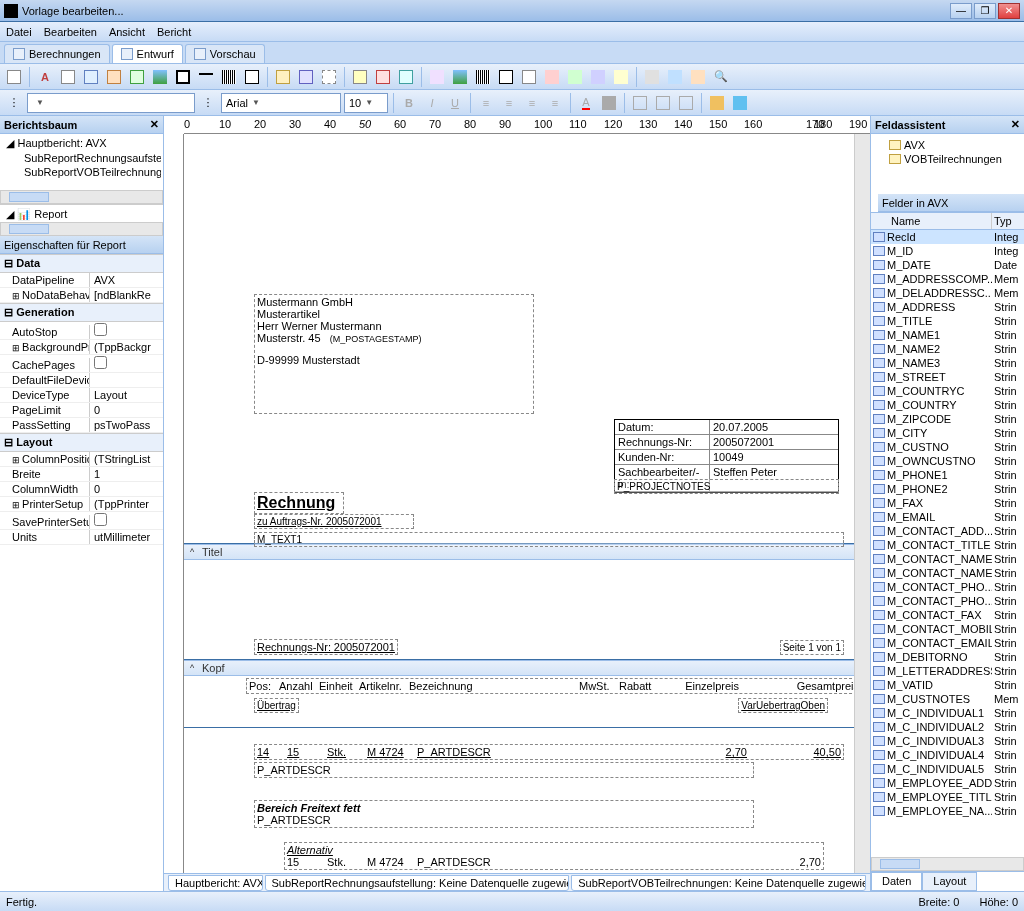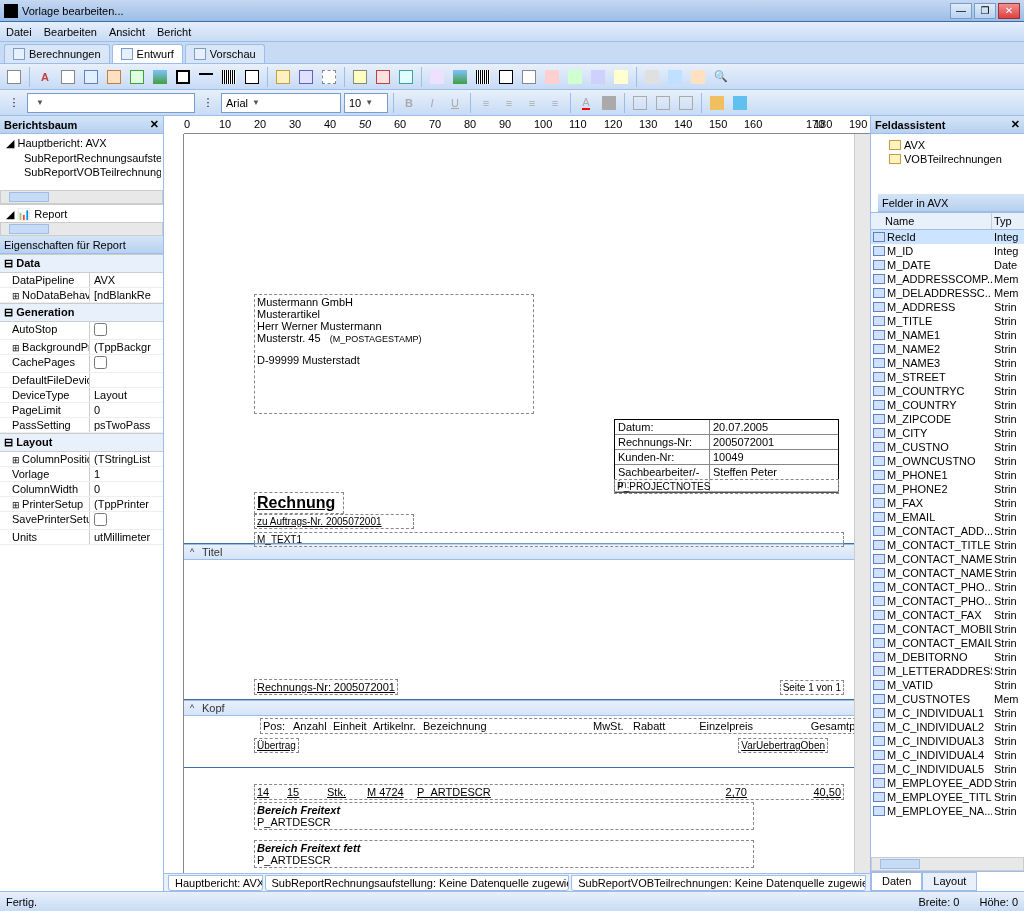--- a/index.html
+++ b/index.html
@@ -27,21 +27,21 @@
 .leftpanel { width: 164px; background: #E8F0FB; border-right: 1px solid #9BBDE8; display: flex; flex-direction: column; overflow:hidden;}
 .panel-header { height: 18px; background: linear-gradient(#D4E4F7,#B7D1F0); border-bottom: 1px solid #9BBDE8; display: flex; align-items: center; padding: 0 4px; font-weight: bold; justify-content: space-between;}
 .panel-header .x{cursor:pointer;}
 .tree { padding: 2px; font-size: 11px; background:#fff; overflow:hidden;}
 .tree-row { padding: 1px 0 1px 4px; white-space: nowrap; overflow: hidden; }
 .tree-row.child{padding-left:22px;}
 .hscroll{height:14px;background:#E8E8E8;border:1px solid #ccc;display:flex;align-items:center;}
 .hscroll .thumb{height:10px;width:40px;background:#C7DBF5;border:1px solid #9BBDE8;margin-left:8px;}
 .propgrid { flex: 1; overflow: auto; background:#fff;}
 .propcat { background: #E8F0FB; padding: 2px 4px; font-weight: bold; border-bottom:1px solid #ccc; border-top:1px solid #ccc;}
-.proprow { display: flex; border-bottom: 1px solid #eee; }
+.proprow { display: flex; border-bottom: 1px solid #eee; align-items: flex-end; }
 .propname { width: 90px; padding: 1px 2px 1px 12px; border-right: 1px solid #ccc; overflow:hidden; white-space:nowrap;}
 .propval { flex: 1; padding: 1px 4px; overflow:hidden; white-space:nowrap;}
 .propname.ex::before{content:"⊞ ";font-size:9px;}
 .center { flex: 1; display: flex; flex-direction: column; background: #fff; overflow:hidden; position:relative;}
 .ruler-h { height: 18px; background: #fff; border-bottom: 1px solid #888; position:relative; font-size:9px; margin-left:20px;}
 .ruler-h span{position:absolute;top:2px;}
 .canvas-wrap{flex:1;display:flex;overflow:hidden;}
 .ruler-v{width:20px;background:#fff;border-right:1px solid #888;position:relative;font-size:9px;}
 .canvas { flex:1; background: #fff; position: relative; overflow:auto;}
 .band{position:relative;border-bottom:1px solid #3A6EA5;}
@@ -56,21 +56,21 @@
 .tblbox .c1{width:95px;padding:1px 3px;border-right:1px solid #888;}
 .tblbox .c2{flex:1;padding:1px 3px;}
 .bottom-tabs{height:18px;background:#E8F0FB;border-top:1px solid #9BBDE8;display:flex;align-items:center;padding:0 4px;font-size:10px;gap:2px;}
 .bottom-tabs .bt{padding:1px 6px;border:1px solid #9BBDE8;background:#fff;white-space:nowrap;overflow:hidden;border-radius:0 0 3px 3px;}
 .rightpanel { width: 154px; background: #fff; border-left: 1px solid #9BBDE8; display: flex; flex-direction: column;}
 .fieldtree{padding:4px;font-size:11px;}
 .fieldtree-row{padding:1px 0 1px 14px;display:flex;align-items:center;gap:3px;}
 .ficon{width:12px;height:10px;background:#FFF3C0;border:1px solid #C0A040;}
 .fieldlist{flex:1;overflow:auto;}
 .fl-hdr{display:flex;background:#E8F0FB;border-bottom:1px solid #9BBDE8;border-top:1px solid #9BBDE8;font-size:11px;}
-.fl-hdr .n{flex:1;padding:2px 14px;border-right:1px solid #ccc;}
+.fl-hdr .n{flex:1;padding:2px 20px;border-right:1px solid #ccc;}
 .fl-hdr .t{width:32px;padding:2px 2px;}
 .fl-row{display:flex;font-size:10px;}
 .fl-row.sel{background:#CCE4FF;}
 .fl-row .n{flex:1;padding:1px 2px;display:flex;align-items:center;gap:2px;overflow:hidden;white-space:nowrap;}
 .fl-row .t{width:32px;padding:1px 2px;overflow:hidden;}
 .fic{width:12px;height:10px;background:#D0E0FF;border:1px solid #6080C0;flex-shrink:0;}
 .right-tabs{height:20px;display:flex;border-top:1px solid #9BBDE8;}
 .right-tabs .rt{padding:2px 10px;border:1px solid #9BBDE8;background:#E8F0FB;font-size:11px;}
 .right-tabs .rt.active{background:#fff;}
 .statusbar { height: 20px; background: linear-gradient(#E8F0FB,#C7DBF5); border-top: 1px solid #9BBDE8; display: flex; align-items: center; padding: 0 6px; font-size: 11px; justify-content:space-between;}
@@ -338,21 +338,21 @@
       <div class="proprow">
           <div class="propname">PassSetting</div>
           <div class="propval">psTwoPass</div>
         </div>
       <div class="propcat">⊟ <span>Layout</span></div>
       <div class="proprow">
           <div class="propname ex">ColumnPositions</div>
           <div class="propval">(TStringList</div>
         </div>
       <div class="proprow">
-          <div class="propname">Vorlage</div>
+          <div class="propname">Breite</div>
           <div class="propval">1</div>
         </div>
       <div class="proprow">
           <div class="propname">ColumnWidth</div>
           <div class="propval">0</div>
         </div>
       <div class="proprow">
           <div class="propname ex">PrinterSetup</div>
           <div class="propval">(TppPrinter</div>
         </div>
@@ -420,28 +420,28 @@
                 <div class="c2">Steffen Peter</div>
               </div>
           </div>
           <div class="elem" style="left:430px;top:345px;width:225px;font-size:10px;">P_PROJECTNOTES</div>
           <div class="elem big u" style="left:70px;top:358px;border:1px dashed #888;width:90px;">Rechnung</div>
           <div class="elem u" style="left:70px;top:380px;width:160px;font-size:10px;">zu Auftrags-Nr. 2005072001</div>
           <div class="elem" style="left:70px;top:398px;width:590px;font-size:10px;">M_TEXT1</div>
         </div>
         <div class="band-hdr">Titel</div>
 
-        <div class="band dots" style="height:100px;margin-top:40px;">
+        <div class="band dots" style="height:100px;">
           <div class="elem u" style="left:70px;bottom:4px;font-size:10px;"><span>Rechnungs-Nr:</span> <span>2005072001</span></div>
           <div class="elem" style="right:10px;bottom:4px;font-size:10px;">Seite 1 von 1</div>
         </div>
         <div class="band-hdr">Kopf</div>
 
         <div class="band dots" style="height:52px;">
-          <div class="elem" style="left:76px;top:2px;width:616px;font-size:10px;display:flex;">
+          <div class="elem" style="left:62px;top:2px;width:616px;font-size:10px;display:flex;">
             <span style="width:30px;">Pos:</span>
             <span style="width:40px;">Anzahl</span>
             <span style="width:40px;">Einheit</span>
             <span style="width:50px;">Artikelnr.</span>
             <span style="width:170px;">Bezeichnung</span>
             <span style="width:40px;">MwSt.</span>
             <span style="width:40px;">Rabatt</span>
             <span style="width:80px;text-align:right;">Einzelpreis</span>
             <span style="flex:1;text-align:right;">Gesamtpreis</span>
           </div>
@@ -454,21 +454,20 @@
             <span style="width:30px;">14</span>
             <span style="width:40px;">15</span>
             <span style="width:40px;">Stk.</span>
             <span style="width:50px;">M 4724</span>
             <span style="width:170px;">P_ARTDESCR</span>
             <span style="width:80px;"></span>
             <span style="width:80px;text-align:right;">2,70</span>
             <span style="flex:1;text-align:right;">40,50</span>
           </div>
           <div class="elem" style="left:70px;top:34px;width:500px;font-size:10px;">
-            <div style="font-style:italic;font-weight:bold;">Bereich Freitext</div>
             <div>P_ARTDESCR</div>
           </div>
           <div class="elem" style="left:70px;top:72px;width:500px;font-size:10px;">
             <div style="font-style:italic;font-weight:bold;">Bereich Freitext fett</div>
             <div>P_ARTDESCR</div>
           </div>
           <div class="elem" style="left:100px;top:114px;width:540px;font-size:10px;">
             <div style="font-style:italic;text-decoration:underline;">Alternativ</div>
             <div style="display:flex;">
               <span style="width:40px;">15</span>

